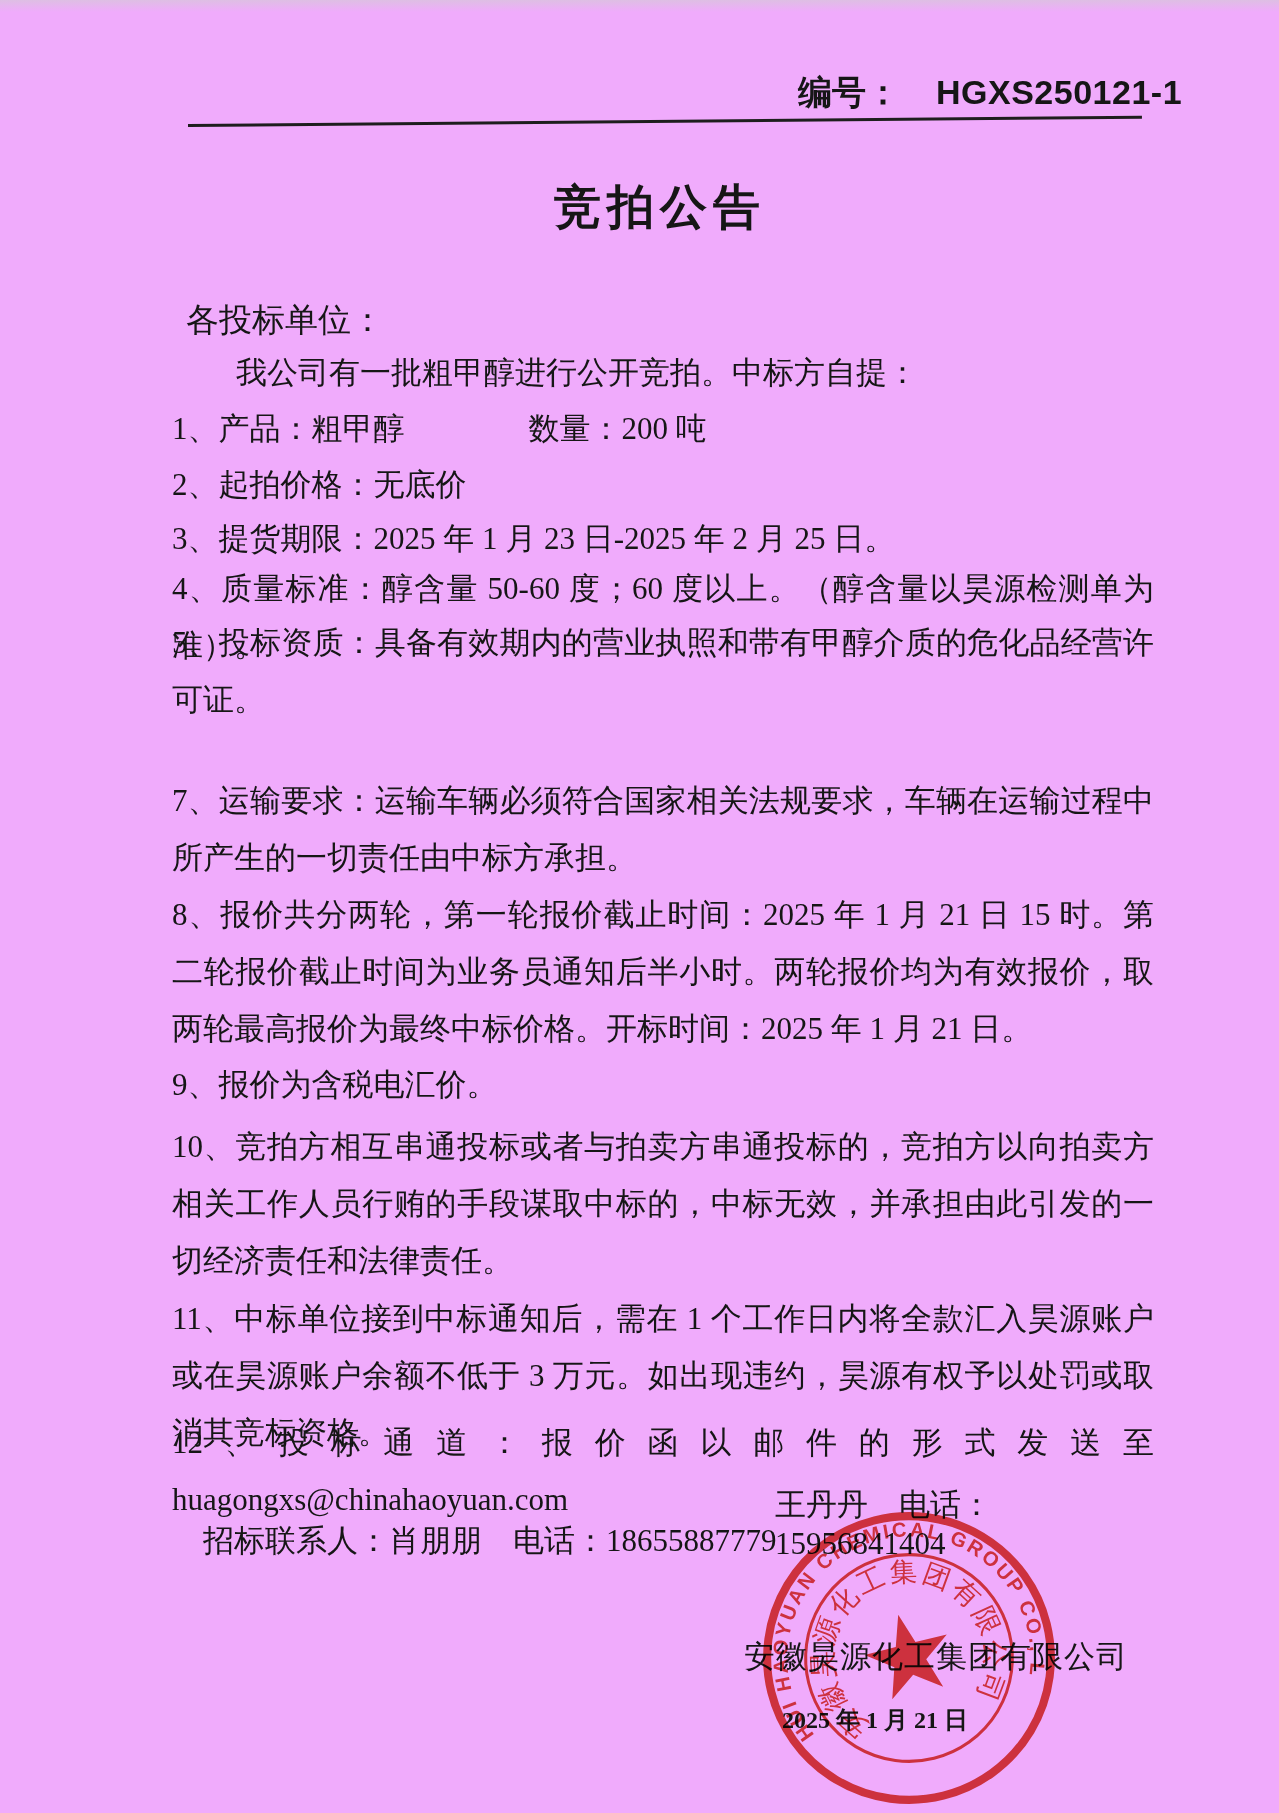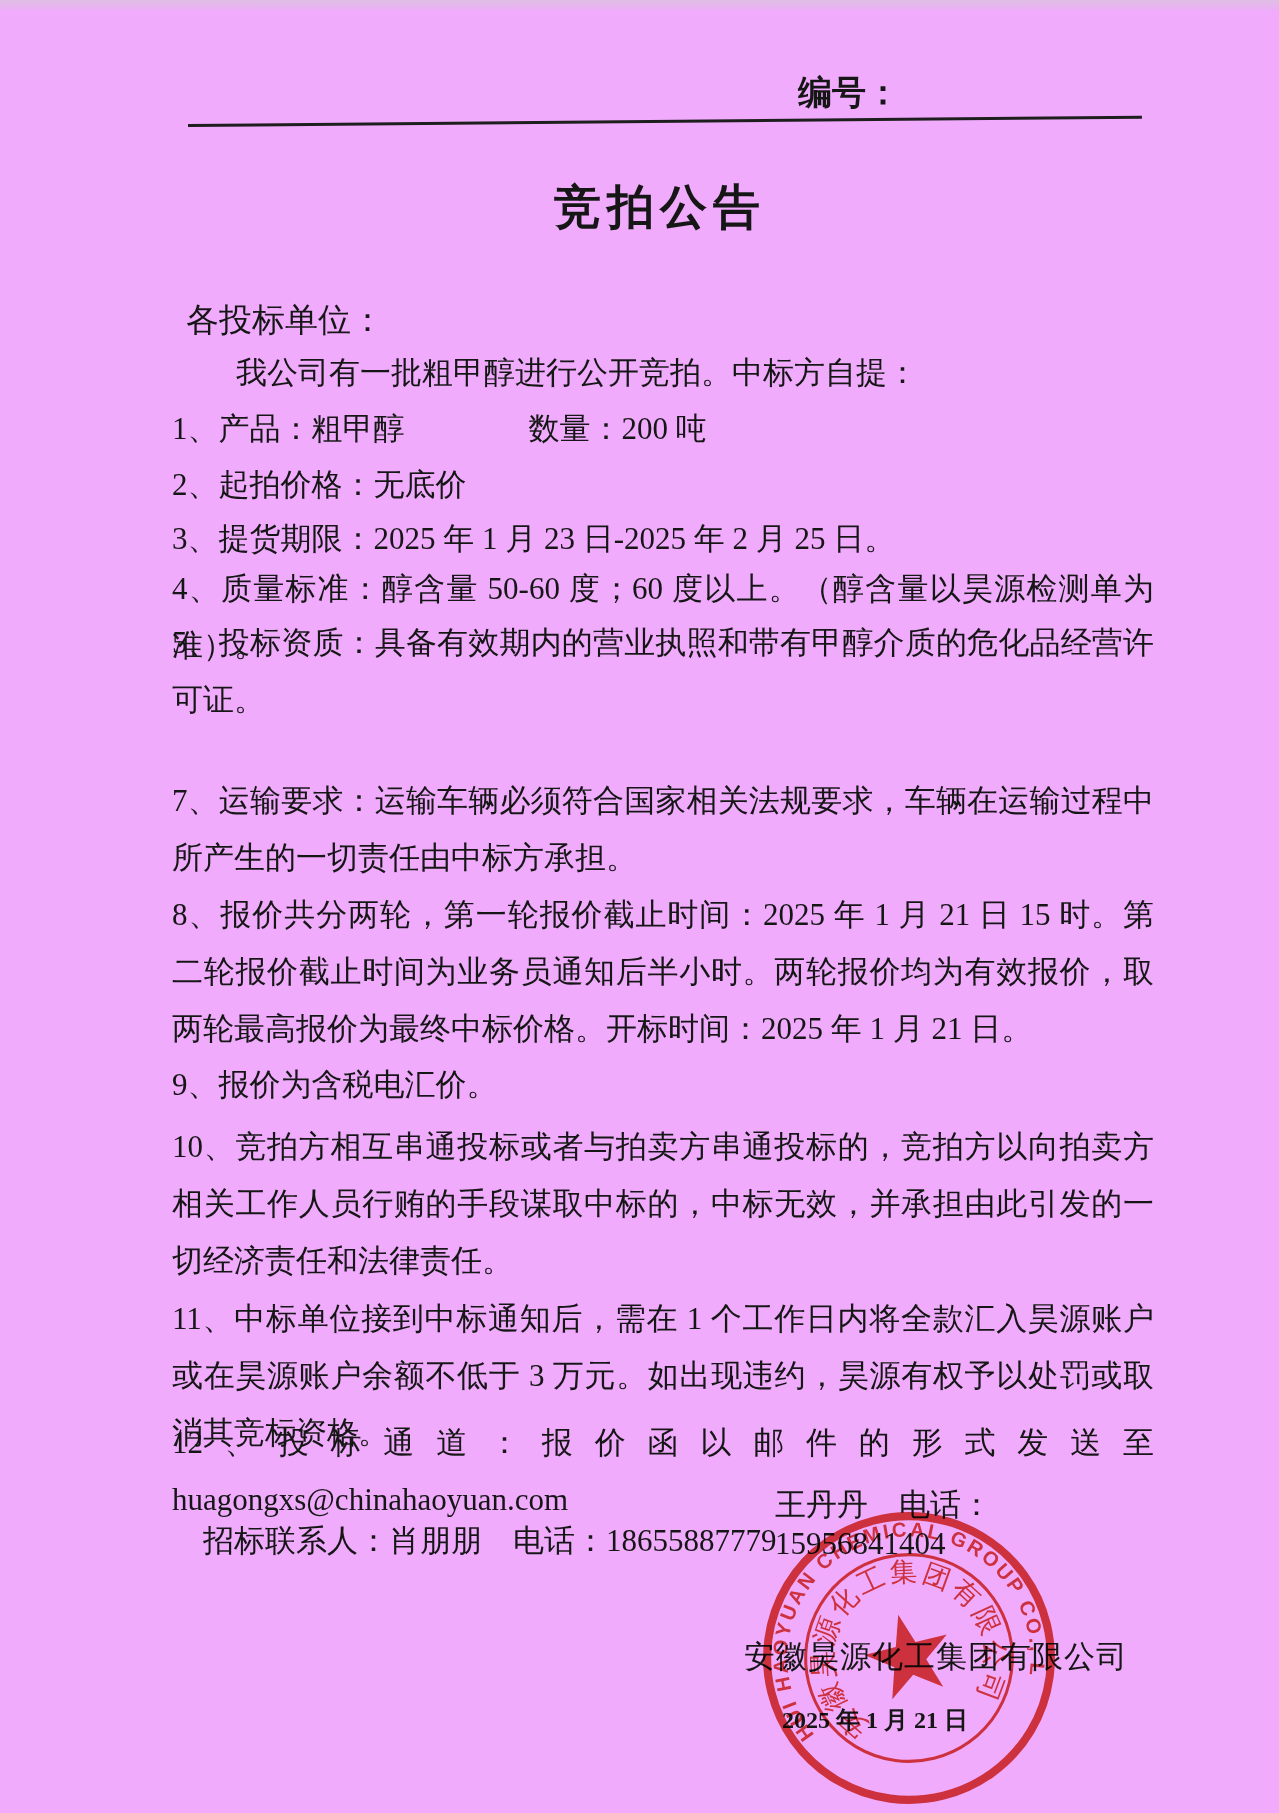--- a/index.html
+++ b/index.html
@@ -74,20 +74,21 @@
   }
 </style>
 </head>
 <body>
 
 <div class="page">
   <div class="scan-edge-top"></div>
 
   <div class="doc-number">
     <span>编号：</span>
+    <span class="num">HGXS250121-1</span>
   </div>
 
   <div class="header-rule"></div>
 
   <h1 class="title">竞拍公告</h1>
 
   <p class="salutation">各投标单位：</p>
 
   <p class="para intro" style="top:344px">我公司有一批粗甲醇进行公开竞拍。中标方自提：</p>
 

